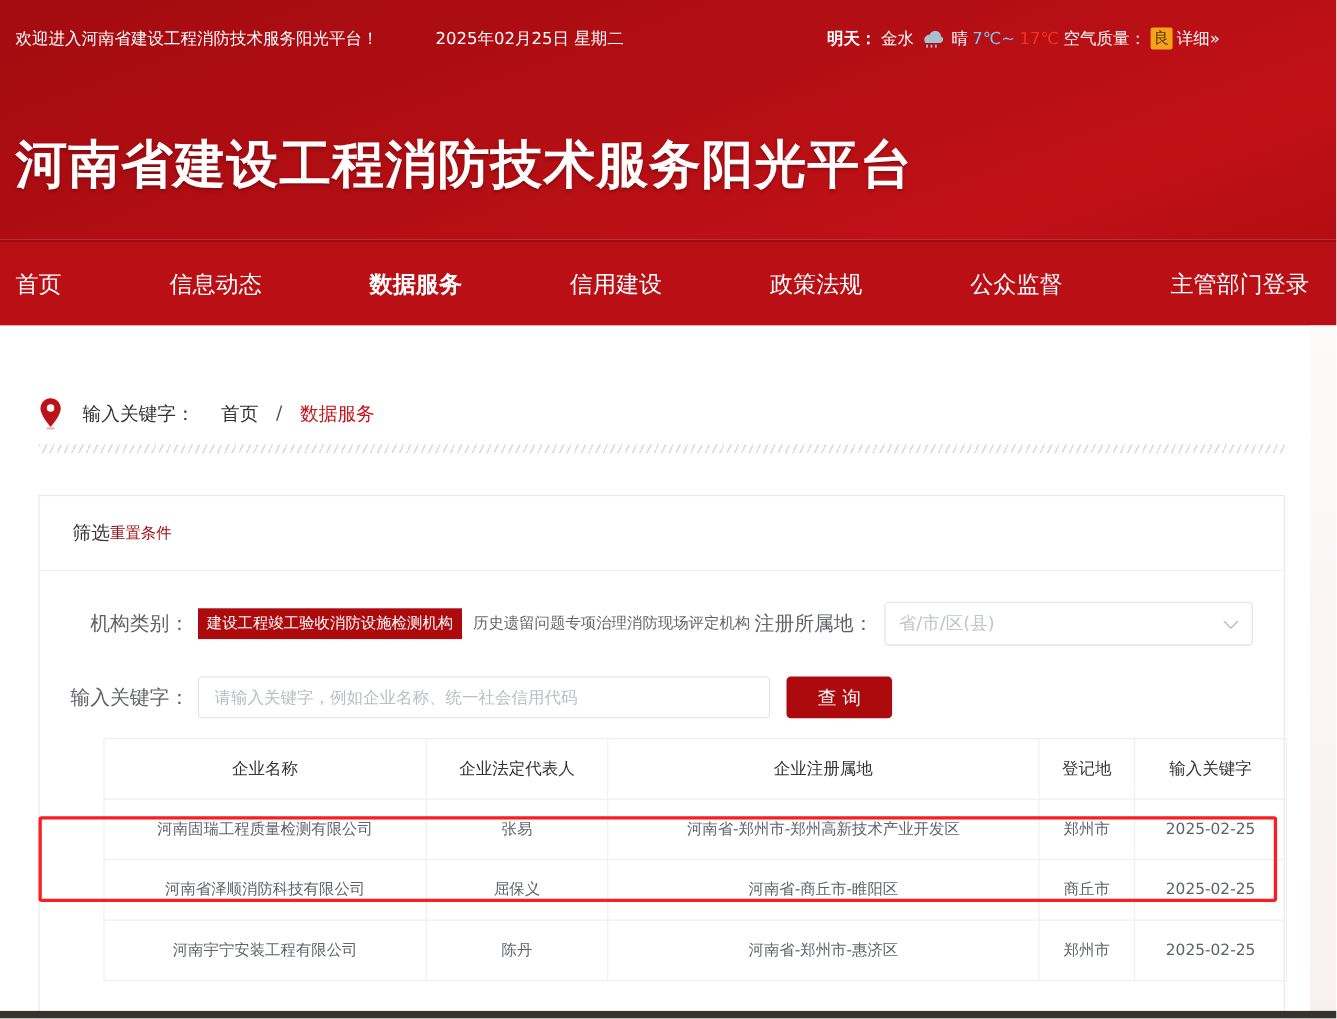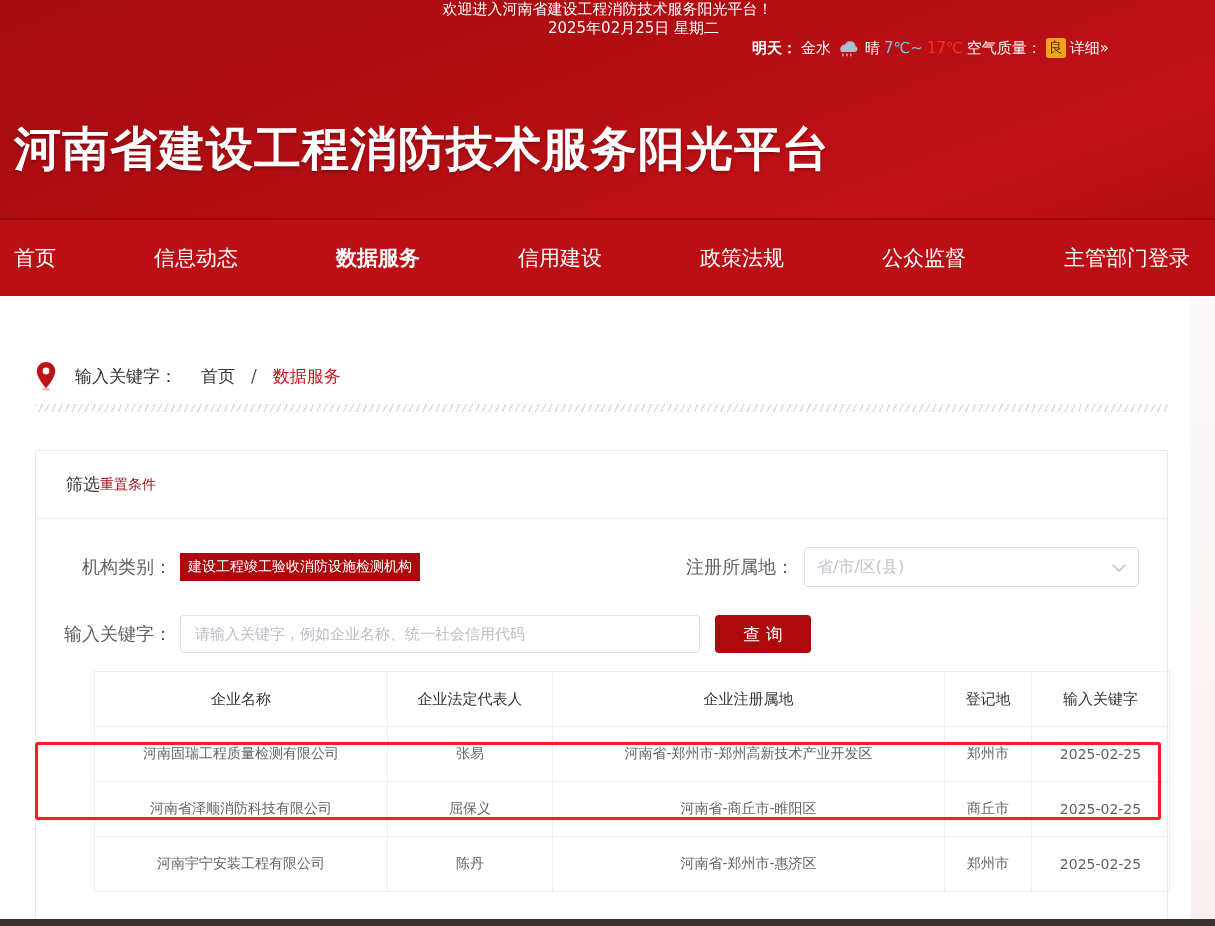--- a/index.html
+++ b/index.html
@@ -9,21 +9,21 @@
     background:#ffffff; position:relative; overflow:hidden;
     width:1215px; height:926px;
   }
   
   .header-block{
     position:absolute; top:0; left:0; width:1215px; height:218px;
     background:linear-gradient(160deg,#a30b10 0%,#b20e13 45%,#c01117 80%,#b30d12 100%);
   }
   .topbar{
     position:absolute; top:0; left:0; width:100%; height:70px;
-    display:flex; align-items:center; padding:0 14px; color:#fff; font-size:15px;flex-direction:column;
+    display:flex; align-items:center; padding:0 14px; color:#fff; font-size:15px;
   }
   .topbar .welcome{ white-space:nowrap; }
   .topbar .date{ margin-left:52px; white-space:nowrap; }
   .weather{ margin-left:auto; margin-right:92px; display:flex; align-items:center; gap:4px; white-space:nowrap; }
   .weather .w-label{ font-weight:bold; }
   .temp-low{ color:#7fc3e8; }
   .temp-high{ color:#ff2d1e; }
   .aqi-badge{ background:#f5a31a; color:#4d3200; padding:1px 3px; border-radius:2px; font-size:14px; }
   .cloud-icon{ display:inline-flex; align-items:center; }
   .banner-title{
@@ -175,20 +175,21 @@
 <div class="panel">
   <div class="panel-header">
     <span class="panel-title">筛选</span>
     <span class="reset-link">重置条件</span>
   </div>
   <div class="filter-body">
 
     <div class="filter-row">
       <span class="f-label">机构类别：</span>
       <span class="chip-selected">建设工程竣工验收消防设施检测机构</span>
+      <span class="chip-plain">历史遗留问题专项治理消防现场评定机构</span>
       <span class="f-label region-label">注册所属地：</span>
       <div class="select-box">
         <span class="select-placeholder">省/市/区(县)</span>
         <span>
           <svg width="14" height="9" viewBox="0 0 14 9">
               <path d="M1 1l6 6 6-6" stroke="#c0c4cc" stroke-width="1.6" fill="none" stroke-linecap="round"></path>
             </svg>
         </span>
       </div>
     </div>

